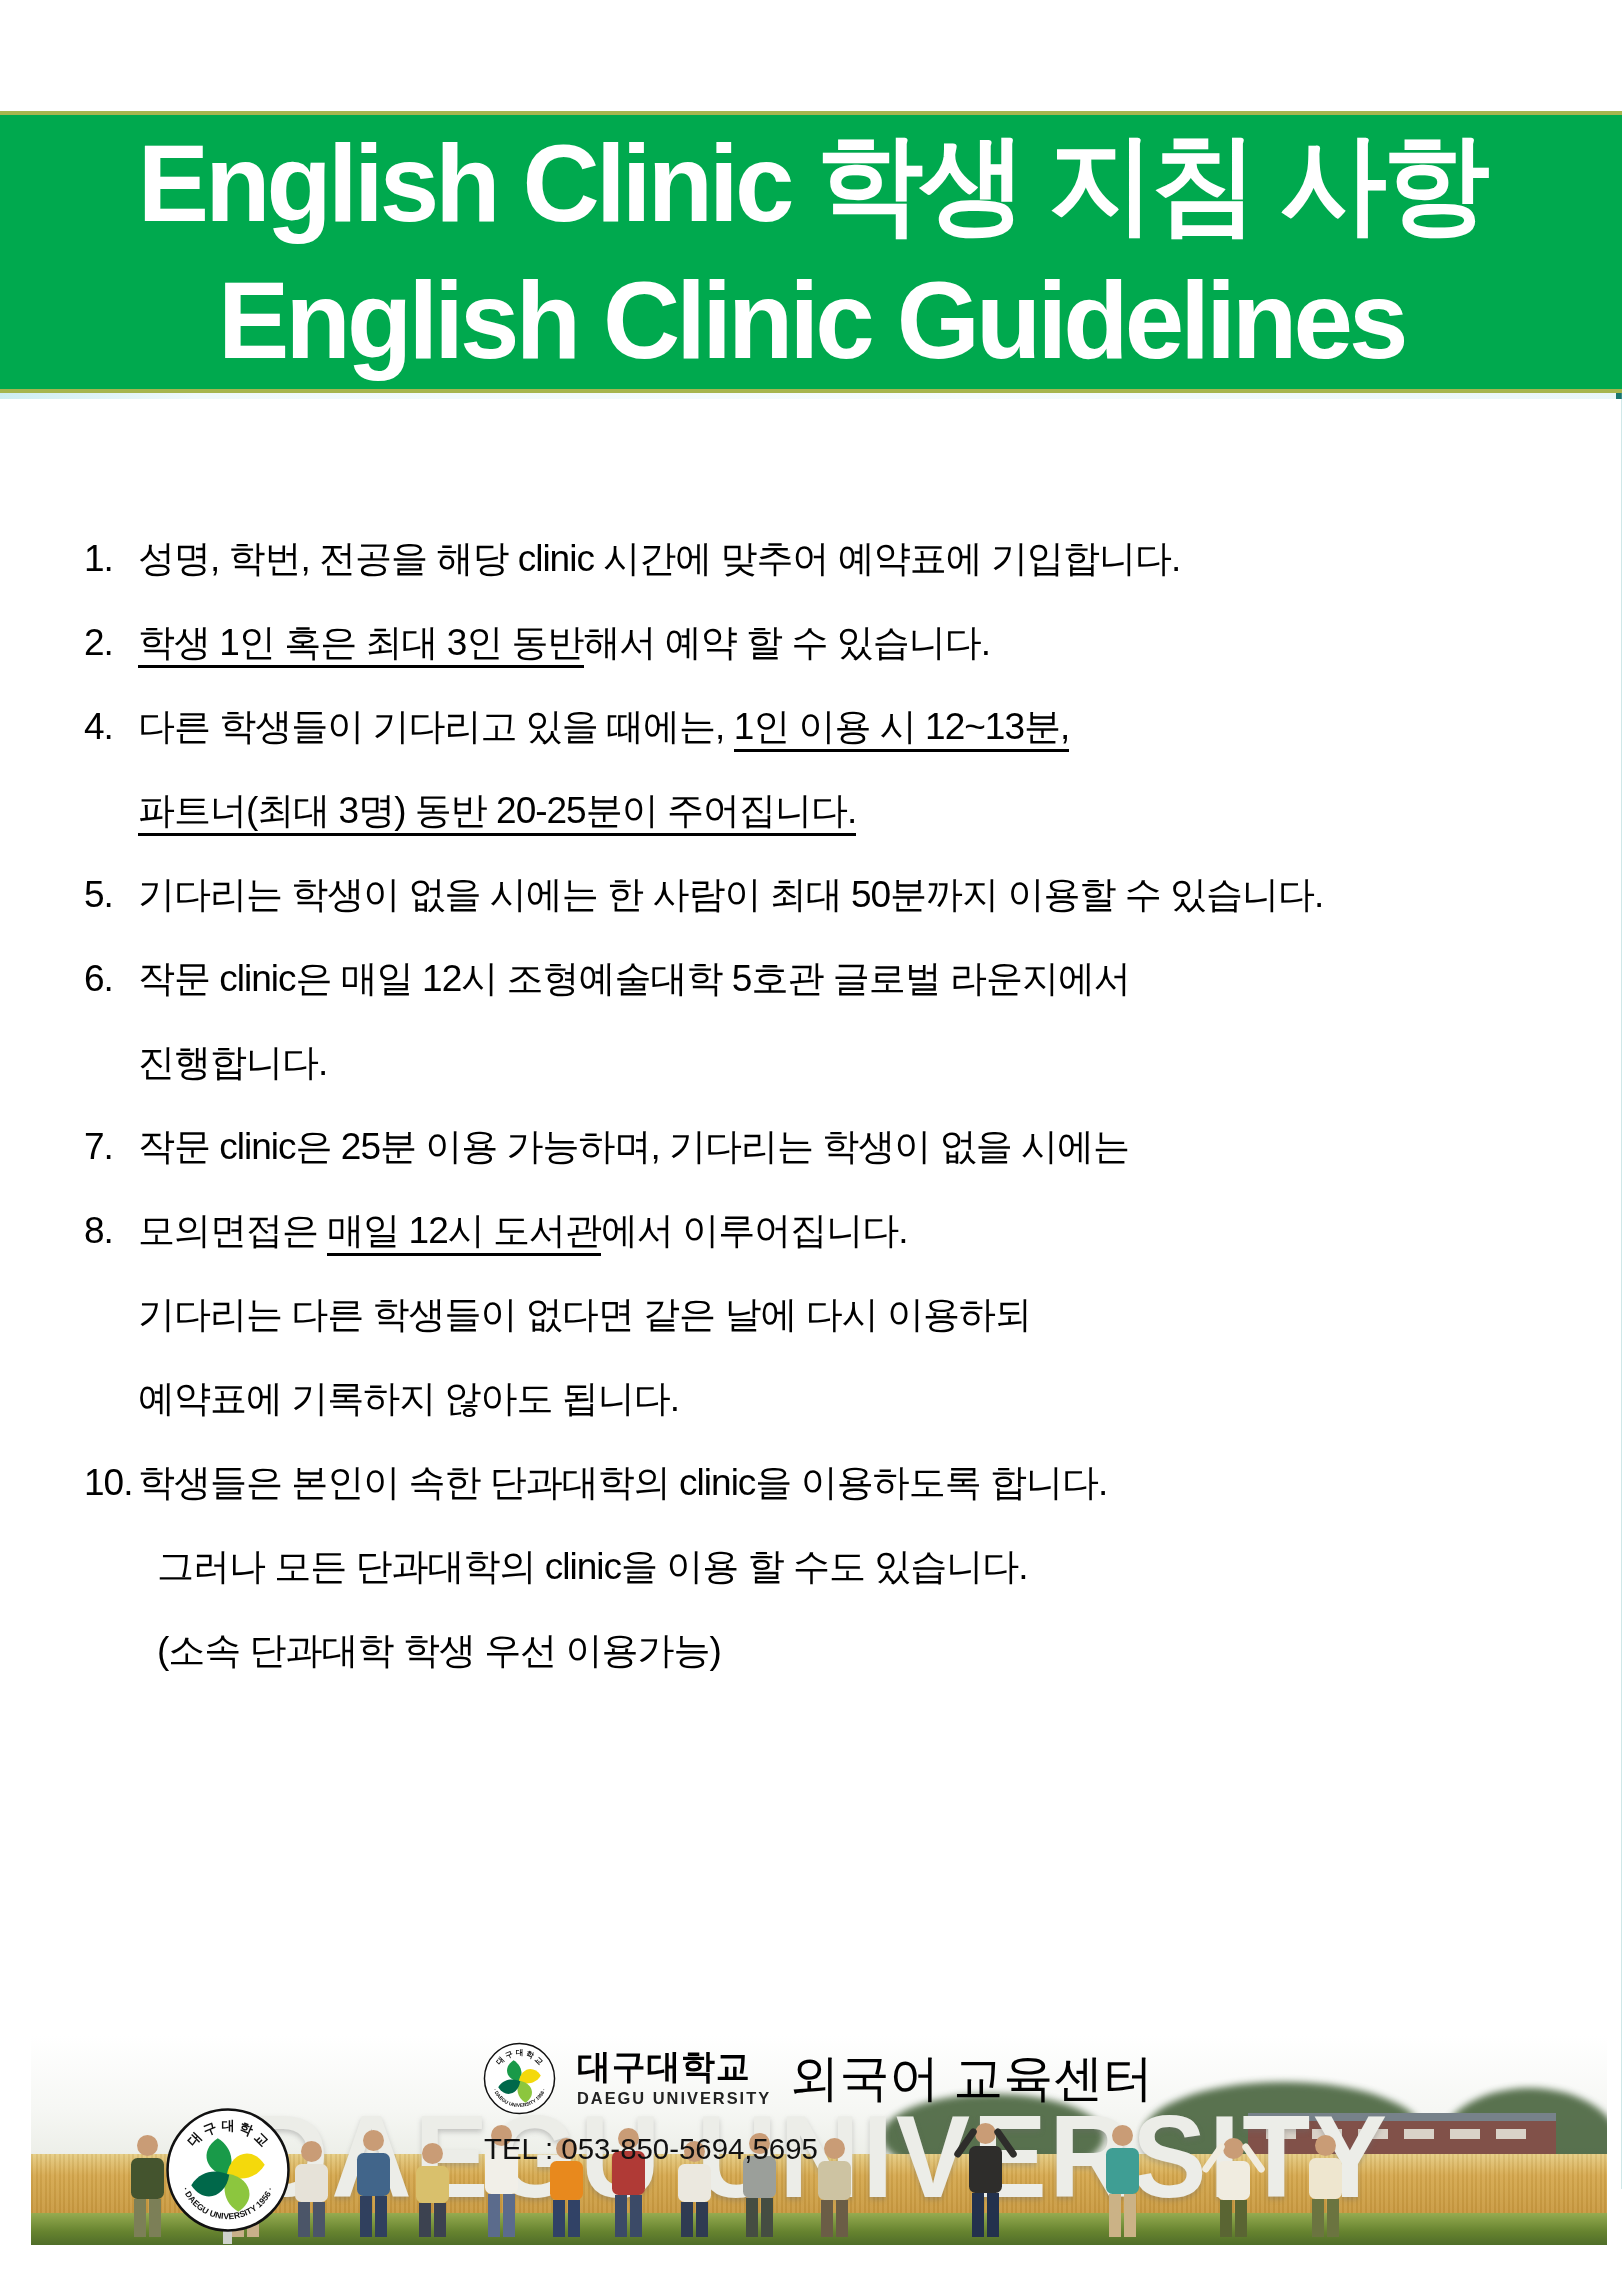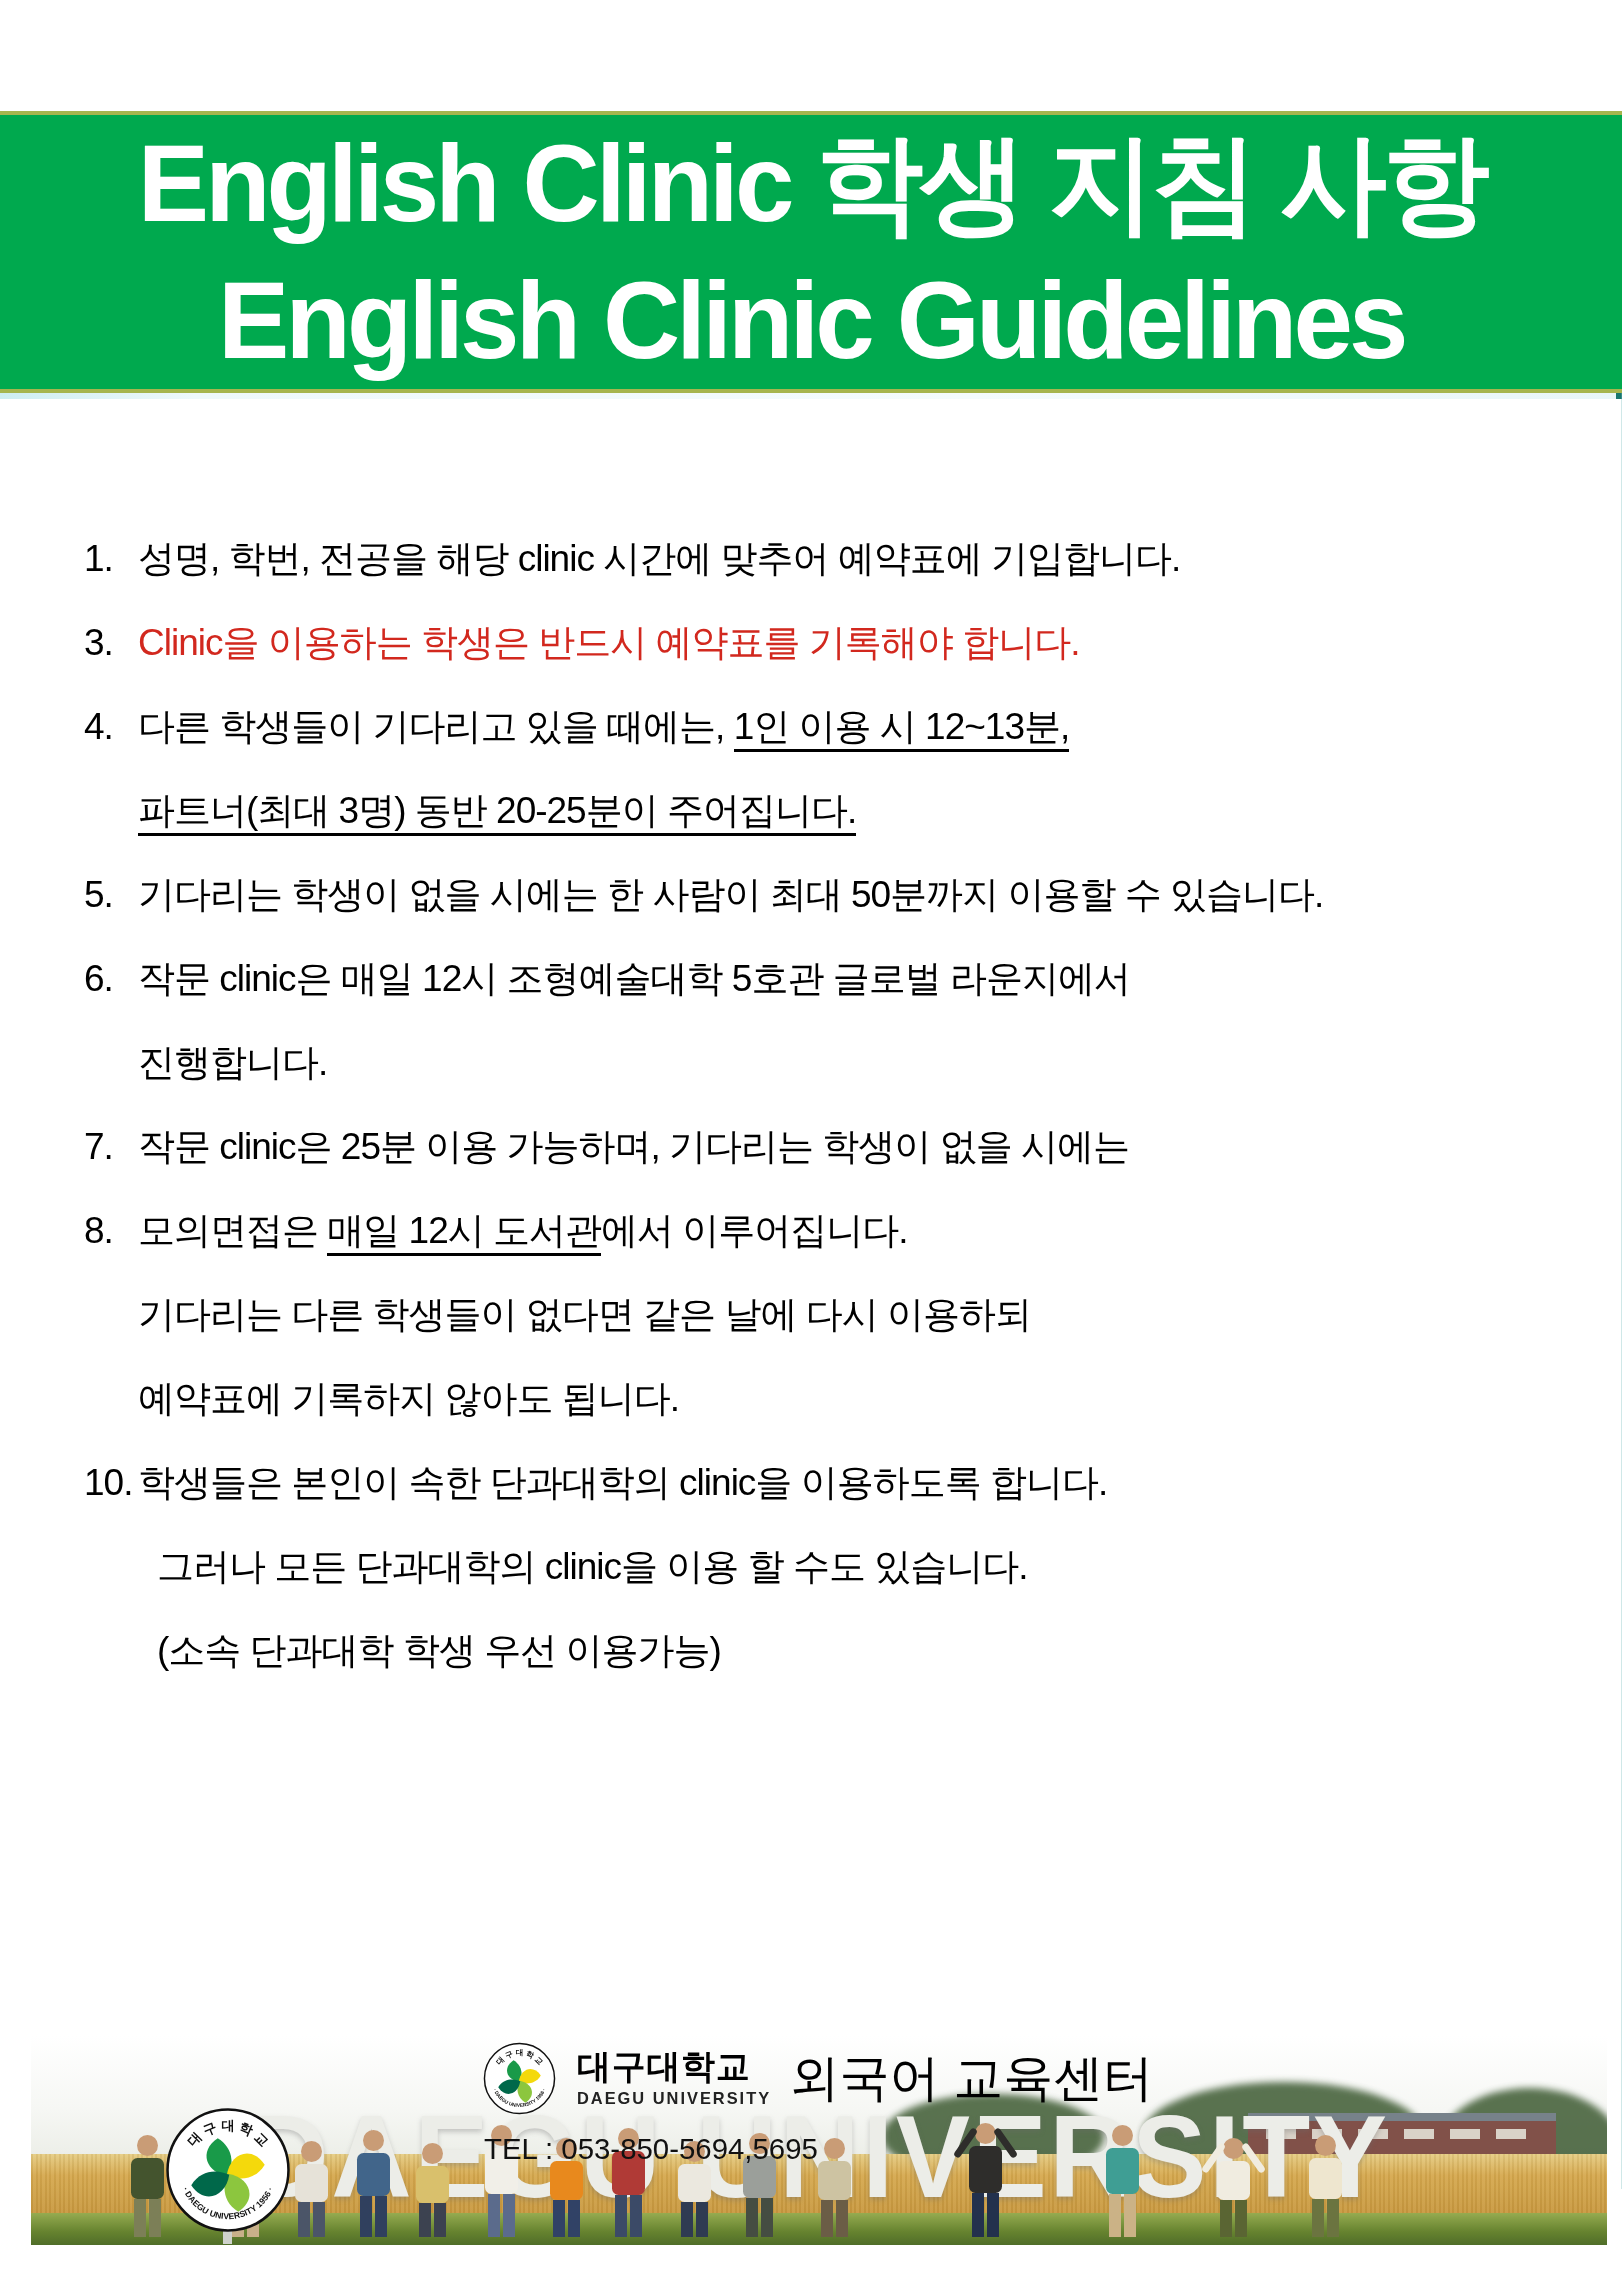--- a/index.html
+++ b/index.html
@@ -78,21 +78,21 @@
     <div class="t">English Clinic 학생 지침 사항</div>
     <div class="t">English Clinic Guidelines</div>
   </div>
 
   <div class="cyan-strip"></div>
   <div class="teal-square"></div>
   <div class="right-edge-line"></div>
 
   <div class="glist" id="glist">
       <div class="g-line"><span class="g-num">1.</span><span class="">성명, 학번, 전공을 해당 clinic 시간에 맞추어 예약표에 기입합니다.</span></div>
-      <div class="g-line"><span class="g-num">3.</span><span class="sg-red">Clinic을 이용하는 학생은 반드시 예약표를 기록해야 합니다.</span></div>
+      <div class="g-line"><span class="g-num">2.</span><span class="sg-u">학생 1인 혹은 최대 3인 동반</span><span class="">해서 예약 할 수 있습니다.</span></div>
       <div class="g-line"><span class="g-num">4.</span><span class="">다른 학생들이 기다리고 있을 때에는, </span><span class="sg-u">1인 이용 시 12~13분,</span></div>
       <div class="g-line"><span class="g-sp1"></span><span class="sg-u">파트너(최대 3명) 동반 20-25분이 주어집니다.</span></div>
       <div class="g-line"><span class="g-num">5.</span><span class="">기다리는 학생이 없을 시에는 한 사람이 최대 50분까지 이용할 수 있습니다.</span></div>
       <div class="g-line"><span class="g-num">6.</span><span class="">작문 clinic은 </span><span class="sg-b">매일 12시 조형예술대학 5호관 글로벌 라운지에서</span></div>
       <div class="g-line"><span class="g-sp1"></span><span class="sg-b">진행합니다.</span></div>
       <div class="g-line"><span class="g-num">7.</span><span class="">작문 clinic은 25분 이용 가능하며, 기다리는 학생이 없을 시에는</span></div>
       <div class="g-line"><span class="g-num">8.</span><span class="sg-b">모의면접은</span><span class=""> </span><span class="sg-u">매일 12시 도서관</span><span class="">에서 이루어집니다.</span></div>
       <div class="g-line"><span class="g-sp1"></span><span class="">기다리는 다른 학생들이 없다면 같은 날에 다시 이용하되</span></div>
       <div class="g-line"><span class="g-sp1"></span><span class="">예약표에 기록하지 않아도 됩니다.</span></div>
       <div class="g-line"><span class="g-num">10.</span><span class="sg-b">학생들은</span><span class=""> 본인이 속한 단과대학의 clinic을 이용하도록 합니다.</span></div>

